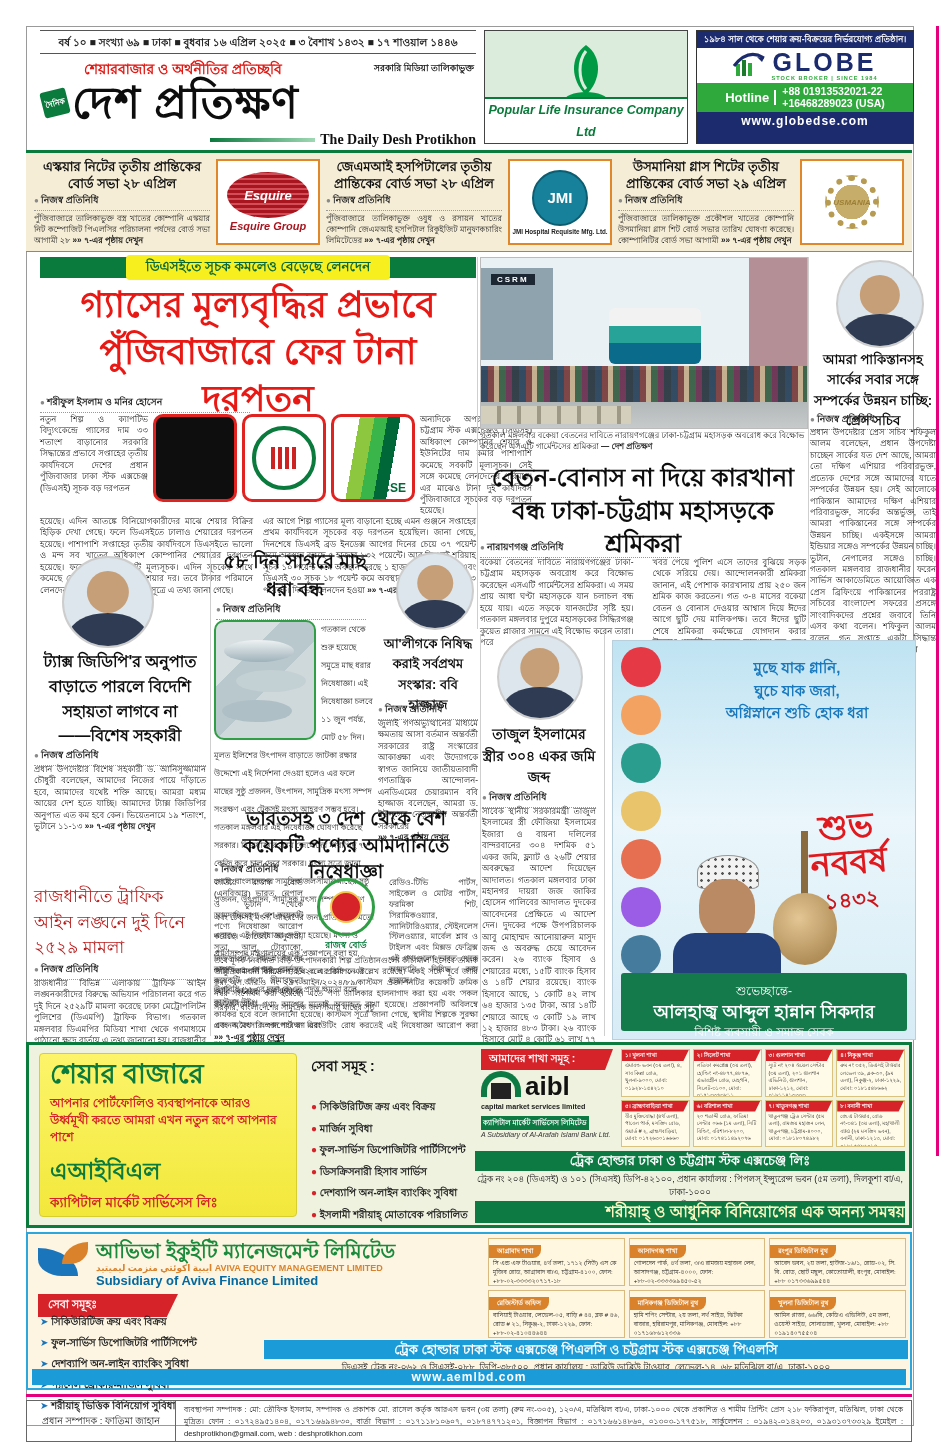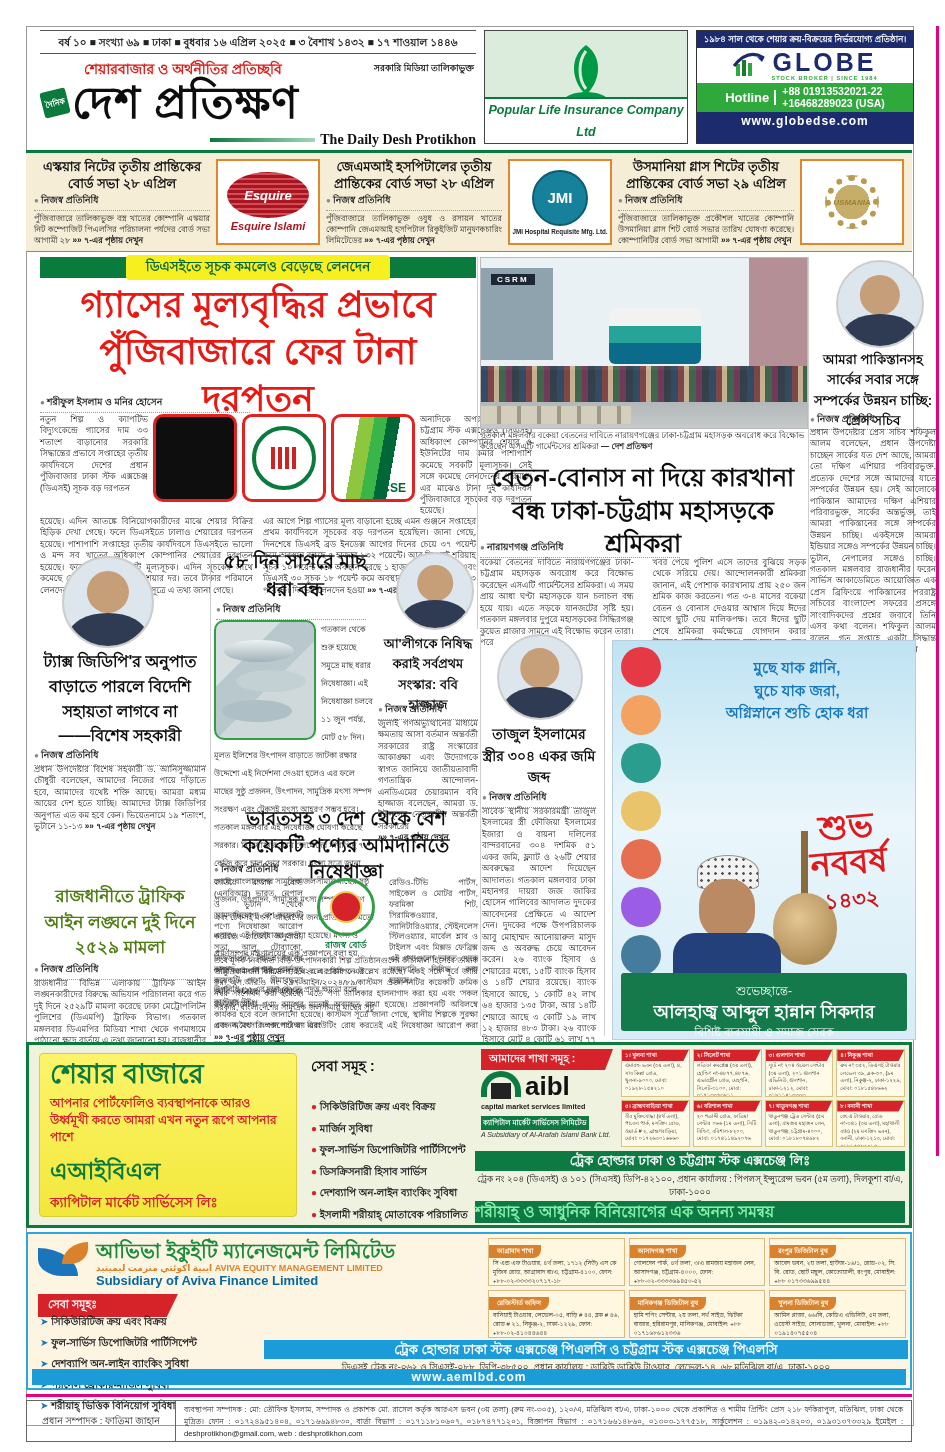--- a/index.html
+++ b/index.html
@@ -92,21 +92,21 @@
   .fact-h{left:480px;top:461px;width:326px;text-align:center;font-weight:bold;font-size:24.5px;line-height:1.35;color:#0d0d0d}
   .fact-byline{left:480px;top:540px;width:200px}
   .fact-cols{left:480px;top:557px;width:326px;display:flex;gap:19px}
   .fact-cols div{flex:1 1 0}
   
   .press-h{left:810px;top:350px;width:126px;text-align:center;font-weight:bold;font-size:13.2px;line-height:1.55;color:#0d0d0d}
   .press-byline{left:810px;top:412px;width:126px}
   .press-body{left:810px;top:427px;width:126px}
   
   .tax-h{left:34px;top:650px;width:172px;text-align:center;font-weight:bold;font-size:16px;line-height:1.55;color:#0d0d0d}
-  .traffic-h{left:34px;top:884px;width:172px;text-align:center;font-weight:bold;font-size:17px;line-height:1.5;color:#4d7c0f}
+  .traffic-h{left:34px;top:884px;width:172px;font-weight:normal;font-size:17px;line-height:1.5;color:#b91c1c}
   .fish-h{left:214px;top:548px;width:162px;text-align:center;font-weight:bold;font-size:19px;line-height:1.45;color:#0d0d0d}
   .fish-photo{float:left;width:98px;height:116px;border:2px solid #2f9e44;border-radius:10px;margin:2px 5px 2px 0;
               background:linear-gradient(135deg,#d7dfe1 0 30%,#b9c8cd 30% 55%,#cfd8da 55%);position:relative;overflow:hidden}
   .fish-photo::before{content:'';position:absolute;left:8px;top:18px;width:70px;height:22px;border-radius:50%;
               background:linear-gradient(180deg,#eef2f3,#9fb2ba);box-shadow:12px 30px 0 #c3d0d4,-2px 60px 0 #aebfc6}
   .alban-h{left:378px;top:634px;width:100px;text-align:center;font-weight:bold;font-size:12.8px;line-height:1.6;color:#0d0d0d}
   .imp-h{left:214px;top:806px;width:264px;text-align:center;font-weight:bold;font-size:19px;line-height:1.4;color:#0d0d0d}
   .imp-row{left:214px;top:878px;width:264px;display:flex;gap:5px}
   .imp-row .txt{flex:1 1 0}
   .nbr-logo{width:76px;flex:0 0 auto;text-align:center}
@@ -161,22 +161,22 @@
   .aibl-l2{font-size:7.2px;font-weight:bold;color:#fff;background:#0c7a42;padding:1px 2px;display:inline-block}
   .aibl-l3{font-size:7px;font-style:italic;color:#333;margin-top:1px}
   .brgrid{position:absolute;left:592px;top:4px;width:284px;height:98px;display:grid;grid-template-columns:repeat(4,1fr);
           grid-template-rows:1fr 1fr;gap:3px}
   .br-box{background:#fffbe8;border:1px solid #d9c27e;overflow:hidden}
   .br-h{background:#d6232a;color:#fff;font-size:5.6px;font-weight:bold;padding:1px 3px;clip-path:polygon(0 0,100% 0,92% 100%,0 100%)}
   .br-a{font-size:5.2px;line-height:1.45;padding:1px 3px;color:#222}
   .aibl-trek{position:absolute;left:446px;top:106px;width:430px;height:20px;background:#0c7a42;color:#fff;
              font-weight:bold;font-size:13px;text-align:center;line-height:20px}
   .aibl-contact{position:absolute;left:446px;top:128px;width:430px;text-align:center;font-size:8.8px;line-height:1.5;color:#111}
-  .aibl-tag{position:absolute;left:446px;top:156px;width:430px;height:22px;background:#0c7a42;color:#86efac;
-            font-weight:bold;font-size:15.5px;text-align:left;line-height:22px}
+  .aibl-tag{position:absolute;left:446px;top:156px;width:430px;height:22px;background:#0c7a42;color:#fef9c3;
+            font-weight:bold;font-size:15.5px;text-align:right;line-height:22px}
   
   .aviva{left:26px;top:1232px;width:886px;height:158px;border:2px solid #2ba7de;background:#fdf5e2;box-sizing:border-box}
   .av-head{position:absolute;left:10px;top:6px;width:446px}
   .av-mark{position:absolute;left:0;top:2px;width:52px;height:38px}
   .av-mark::before{content:'';position:absolute;left:0;top:6px;width:40px;height:28px;background:#1b75bb;border-radius:0 100% 0 60%}
   .av-mark::after{content:'';position:absolute;left:24px;top:0;width:26px;height:22px;background:#d9822b;border-radius:100% 0 70% 0}
   .av-t1{margin-left:58px;color:#1a8a3c;font-weight:bold;font-size:20px;line-height:1.15}
   .av-t2{margin-left:58px;color:#d9822b;font-weight:bold;font-size:9px}
   .av-t3{margin-left:58px;color:#0369a1;font-weight:bold;font-size:13px}
   .av-ribbon{position:absolute;left:10px;top:60px;width:120px;background:#d6232a;color:#fff;font-weight:bold;font-size:11px;
@@ -254,21 +254,21 @@
   </div>
 
   <div class="abs board">
     <div class="bcell">
       <div class="btitle">এস্কয়ার নিটের তৃতীয় প্রান্তিকের বোর্ড সভা ২৮ এপ্রিল</div>
       <div class="byline">নিজস্ব প্রতিনিধি</div>
       <div class="bbody"><span>পুঁজিবাজারে তালিকাভুক্ত বস্ত্র খাতের কোম্পানি এস্কয়ার নিট কম্পোজিট পিএলসির পরিচালনা পর্ষদের বোর্ড সভা আগামী ২৮</span> <span class="jump">৭-এর পৃষ্ঠায় দেখুন</span></div>
     </div>
     <div class="blogo">
       <div class="esq-oval">Esquire</div>
-      <div class="esq-name">Esquire Islami</div>
+      <div class="esq-name">Esquire Group</div>
     </div>
     <div class="bcell">
       <div class="btitle">জেএমআই হসপিটালের তৃতীয় প্রান্তিকের বোর্ড সভা ২৮ এপ্রিল</div>
       <div class="byline">নিজস্ব প্রতিনিধি</div>
       <div class="bbody"><span>পুঁজিবাজারে তালিকাভুক্ত ওষুধ ও রসায়ন খাতের কোম্পানি জেএমআই হসপিটাল রিকুইজিট মানুফাকচারিং লিমিটেডের</span> <span class="jump">৭-এর পৃষ্ঠায় দেখুন</span></div>
     </div>
     <div class="blogo">
       <div class="jmi-circle">JMI</div>
       <div class="jmi-name">JMI Hospital Requisite Mfg. Ltd.</div>
     </div>

